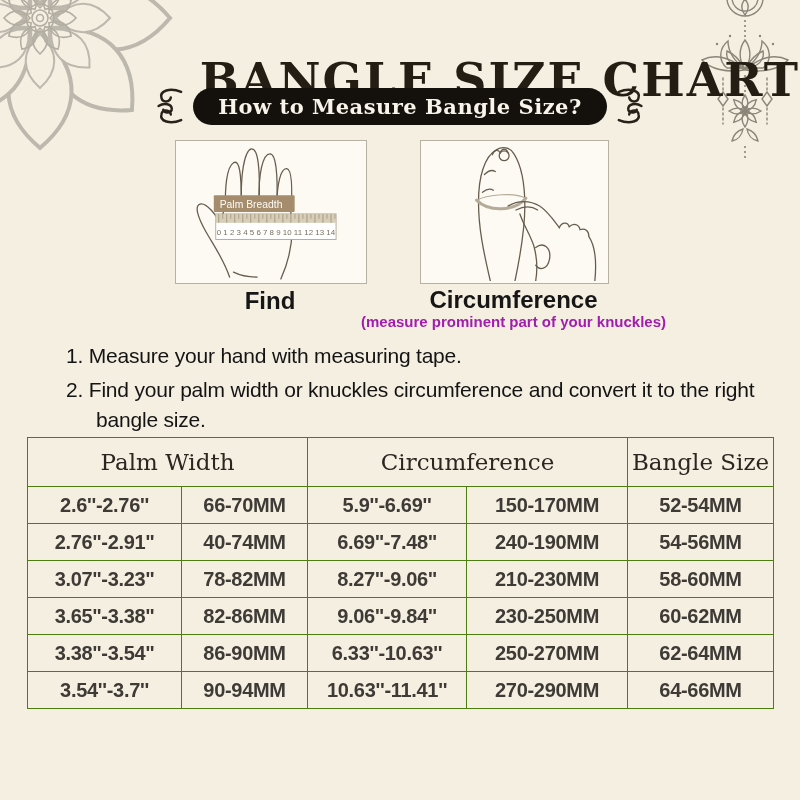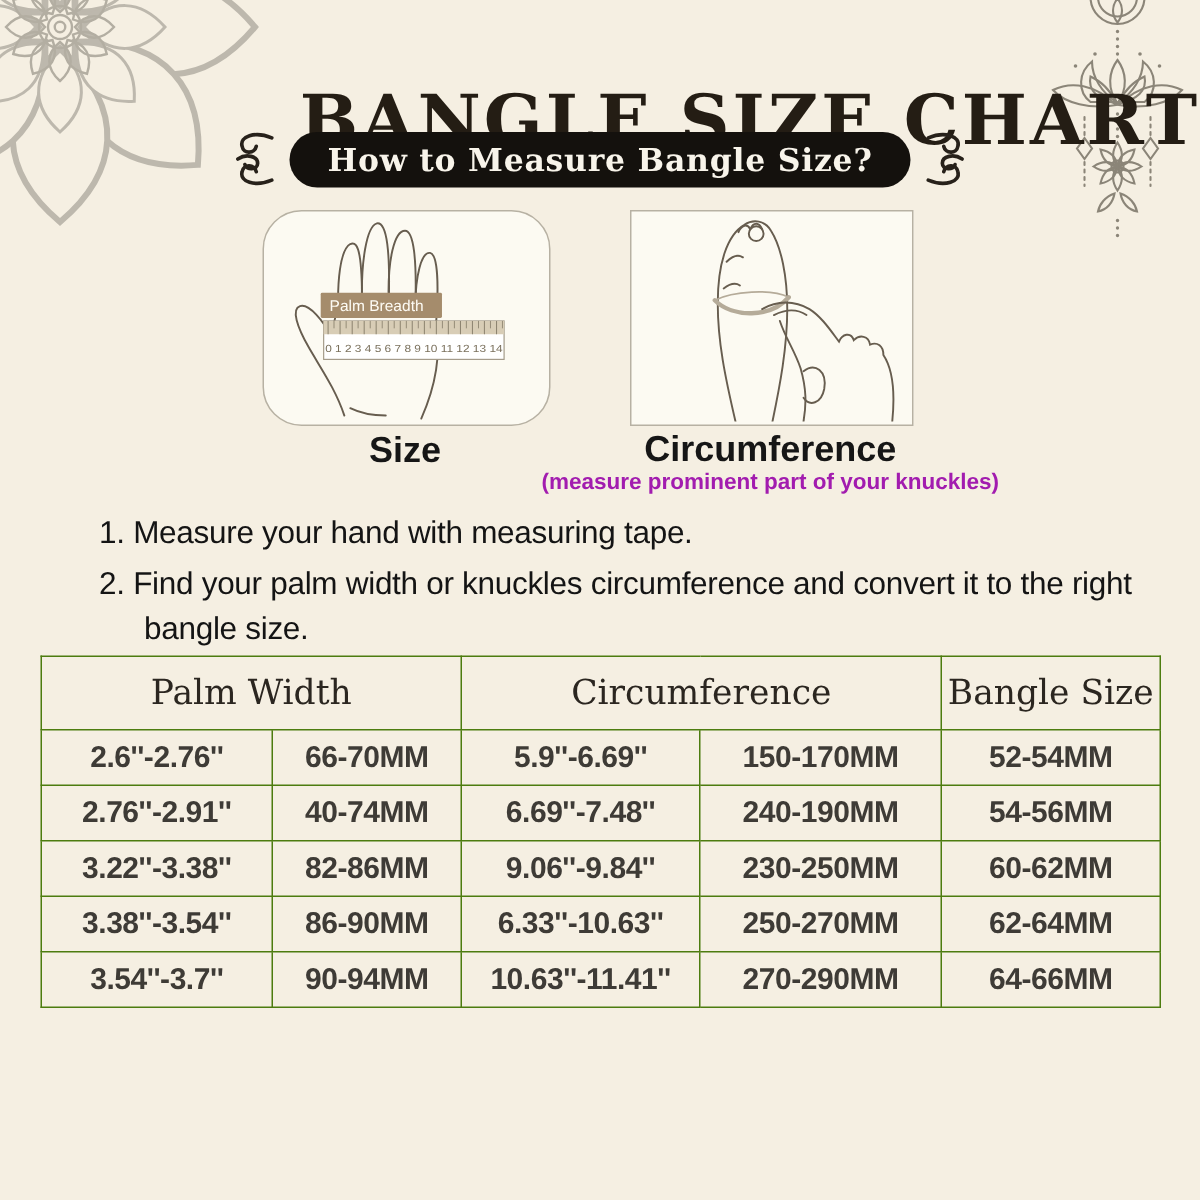--- a/index.html
+++ b/index.html
@@ -28,21 +28,21 @@
   .pill{
     background:#14110d;color:#f8f4ea;border-radius:19px;height:37px;
     display:flex;align-items:center;padding:0 25px;
     font-family:"DejaVu Serif","Liberation Serif",serif;font-weight:700;font-size:21px;letter-spacing:0.5px;
   }
   .flourish{width:32px;height:44px;}
   .flourish.right{transform:scaleX(-1);}
 
   
   .illus-box{background:#fcfaf2;border:1px solid #b7b1a3;}
-  .box-width{left:175px;top:140px;width:190px;height:142px;border-radius:26px;}
+  .box-width{left:175px;top:140px;width:190px;height:142px;}
   .box-circ{left:420px;top:140px;width:187px;height:142px;}
 
   .label-width{left:175px;top:287px;width:190px;text-align:center;font-size:24px;font-weight:700;color:#161616;}
   .label-circ{left:330px;top:287px;width:367px;text-align:center;}
   .label-circ .big{font-size:24px;font-weight:700;color:#161616;line-height:1.05;}
   .label-circ .note{font-size:15px;font-weight:700;color:#a21caf;white-space:nowrap;margin-top:1px;}
 
   
   .instructions{left:28px;top:341px;width:748px;font-size:21px;line-height:1.42;color:#141414;letter-spacing:-0.2px;margin-left:38px;}
   .instr-item{padding-left:30px;text-indent:-30px;margin-bottom:4px;font-weight:500;}
@@ -237,21 +237,21 @@
       <path d="M56,60 C68,54 94,52 106,58" stroke="#b5ab99" stroke-width="1.2"></path>
 
       <path d="M88,66 C98,60 110,60 120,66 C128,71 134,80 140,88 C142,83 148,81 150,87 C154,83 160,84 161,90 C166,88 170,91 170,97 C176,106 178,122 176,142"></path>
       <path d="M96,70 C104,66 112,66 118,70"></path>
       <path d="M100,74 C104,86 110,94 114,106 C118,120 118,130 116,142"></path>
       <path d="M116,108 C124,102 132,108 130,120 C128,130 120,132 116,126"></path>
     </g>
   </svg>
 </div>
 
-<div class="abs label-width">Size</div>
+<div class="abs label-width">Find</div>
 <div class="abs label-circ">
   <div class="big">Circumference</div>
   <div class="note">(measure prominent part of your knuckles)</div>
 </div>
 
 <div class="abs instructions">
   <div class="instr-item"><span>1.</span> <span>Measure your hand with measuring tape.</span></div>
   <div class="instr-item"><span>2.</span> <span>Find your palm width or knuckles circumference and convert it to the right bangle size.</span></div>
 </div>
 
@@ -279,21 +279,28 @@
         <td>52-54MM</td>
       </tr>
       <tr>
         <td>2.76''-2.91''</td>
         <td>40-74MM</td>
         <td>6.69''-7.48''</td>
         <td>240-190MM</td>
         <td>54-56MM</td>
       </tr>
       <tr>
-        <td>3.22''-3.38''</td>
+        <td>3.07''-3.23''</td>
+        <td>78-82MM</td>
+        <td>8.27''-9.06''</td>
+        <td>210-230MM</td>
+        <td>58-60MM</td>
+      </tr>
+      <tr>
+        <td>3.65''-3.38''</td>
         <td>82-86MM</td>
         <td>9.06''-9.84''</td>
         <td>230-250MM</td>
         <td>60-62MM</td>
       </tr>
       <tr>
         <td>3.38''-3.54''</td>
         <td>86-90MM</td>
         <td>6.33''-10.63''</td>
         <td>250-270MM</td>

